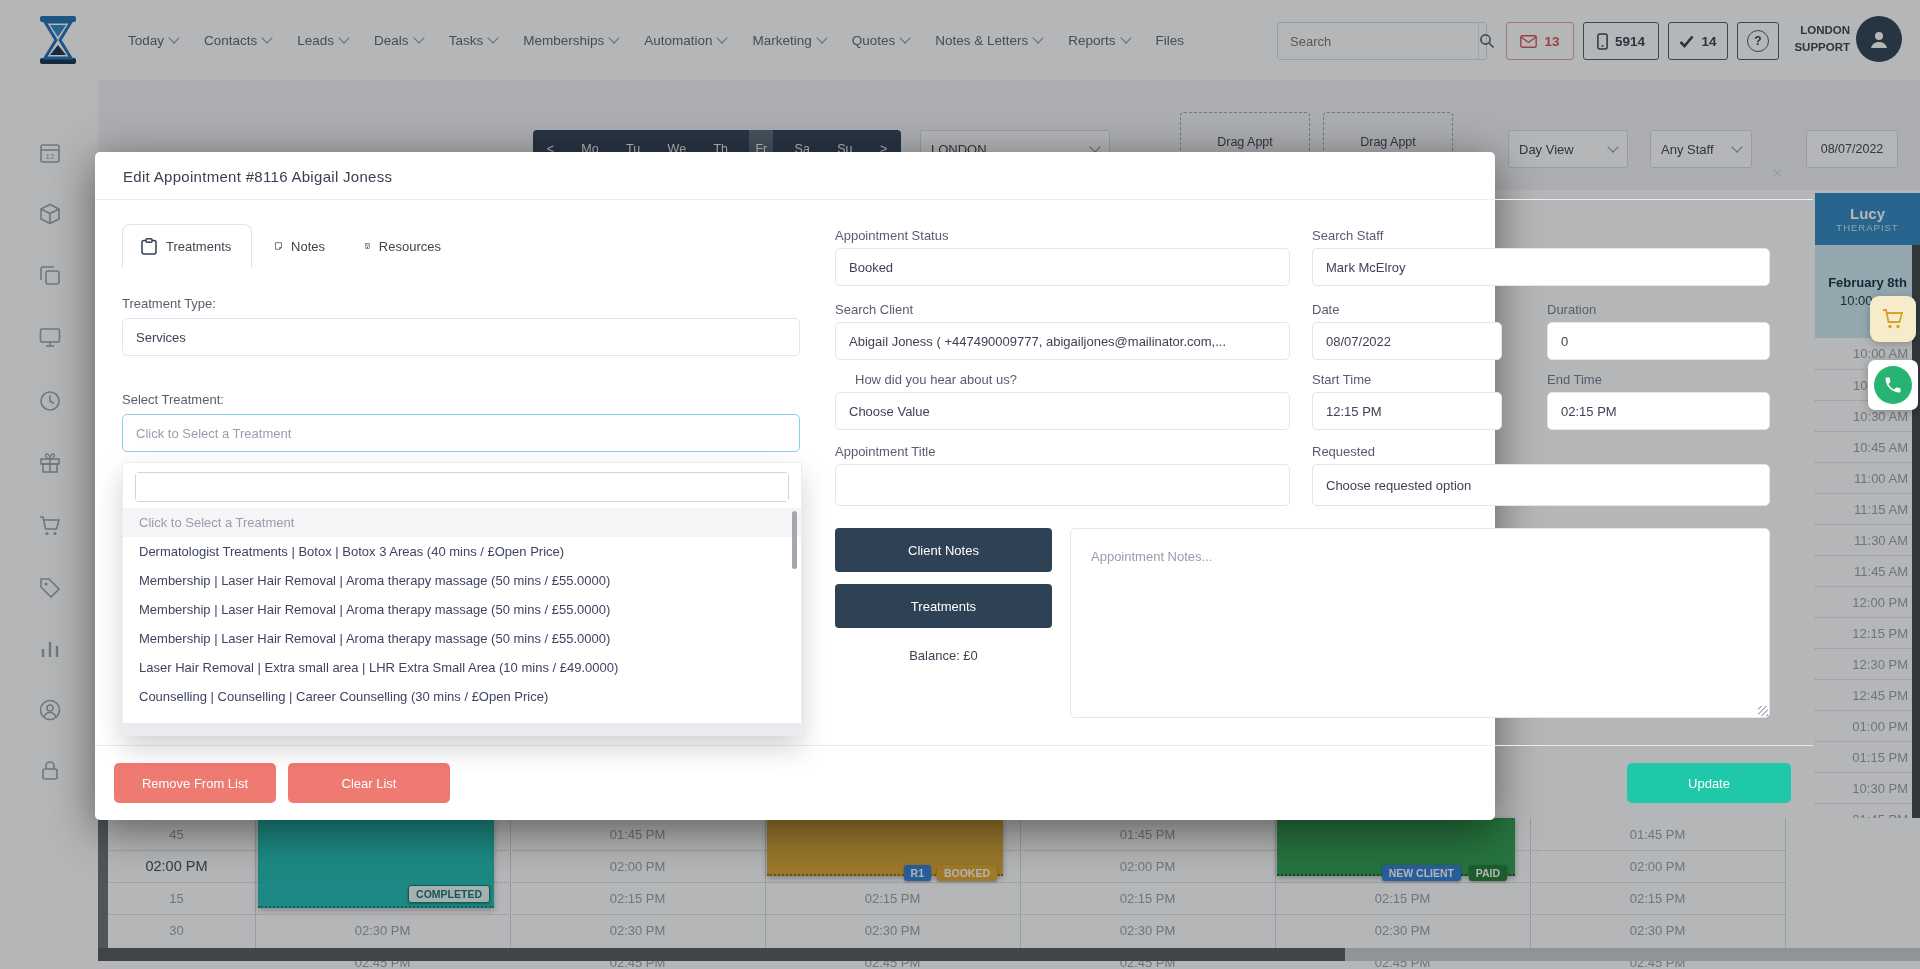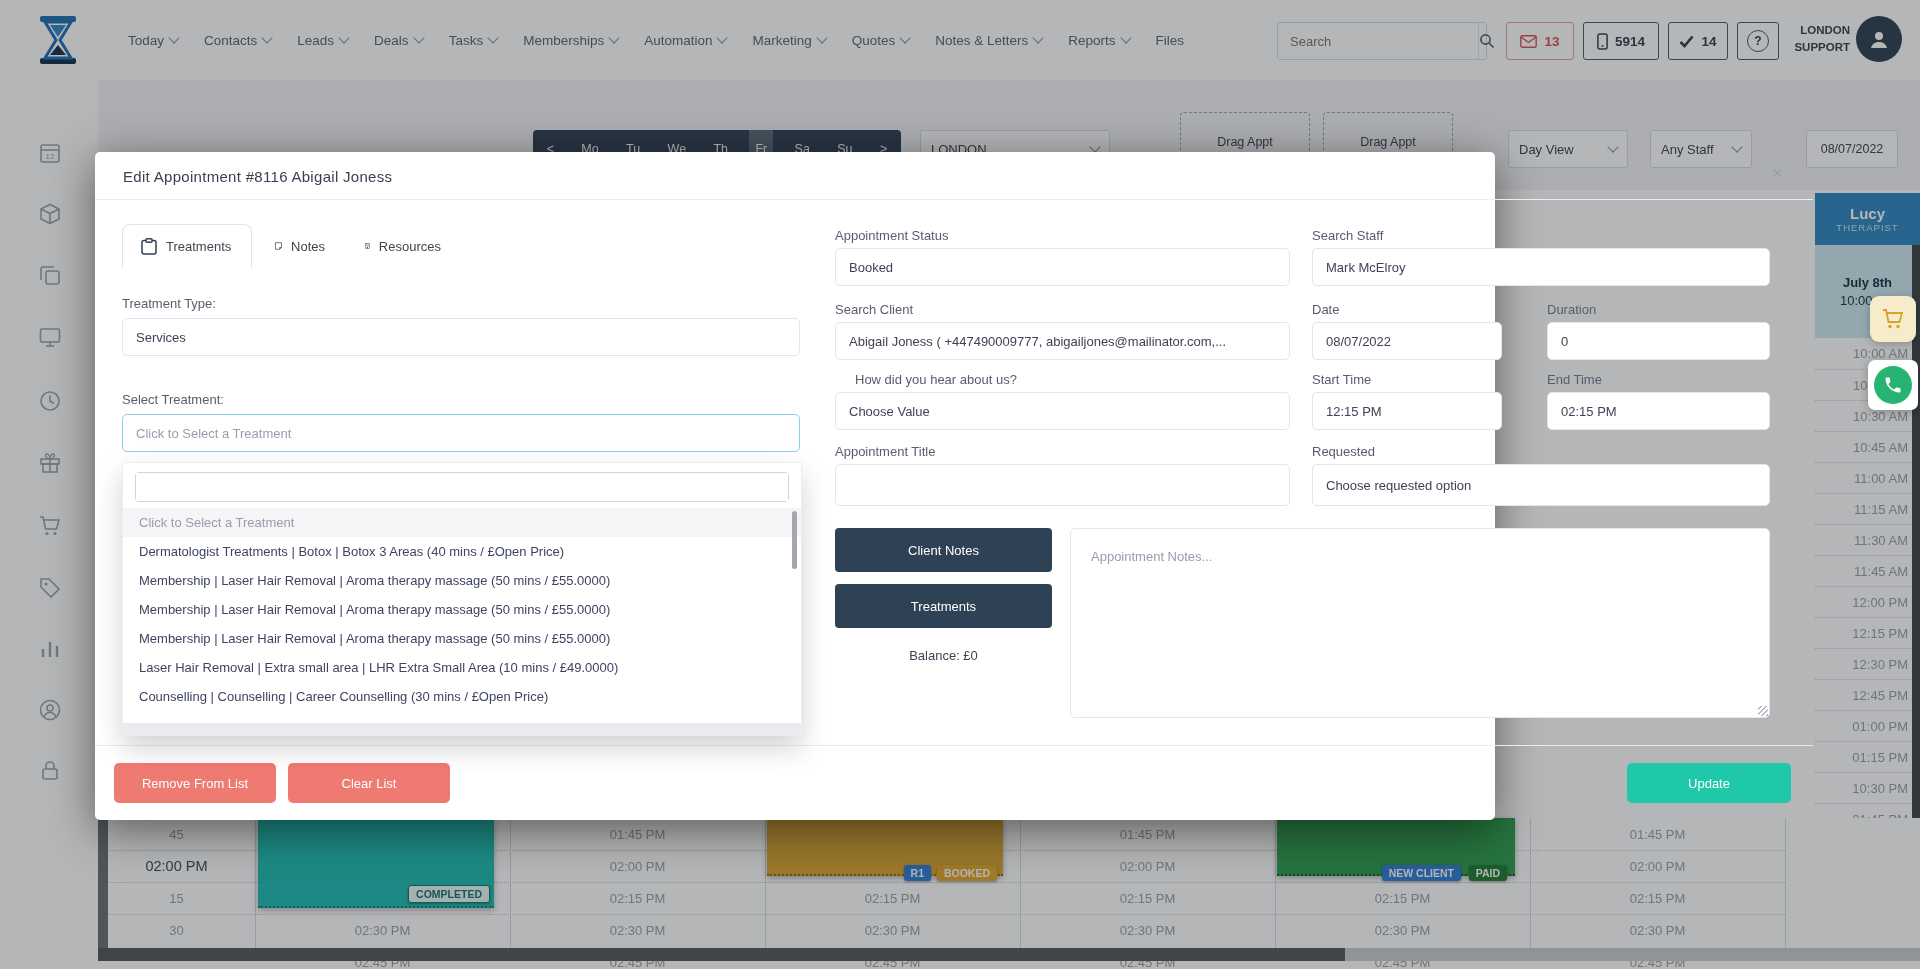--- a/index.html
+++ b/index.html
@@ -342,21 +342,21 @@
     <span style="font-size:12.5px;">08/07/2022</span>
   </div>
 
   <div class="calarea"></div>
 
   <div class="staff-head">
     <div class="staff-name">Lucy</div>
     <div class="staff-role">THERAPIST</div>
   </div>
   <div class="shift-cell">
-    <div style="font-weight:700;">July 8th</div>
+    <div style="font-weight:700;">February 8th</div>
     <div>10:00 AM</div>
   </div>
   <div class="side-times">
     <div class="trow" style="border-top:none;">10:00 AM</div>
     <div class="trow">10:15 AM</div>
     <div class="trow">10:30 AM</div>
     <div class="trow">10:45 AM</div>
     <div class="trow">11:00 AM</div>
     <div class="trow">11:15 AM</div>
     <div class="trow">11:30 AM</div>

